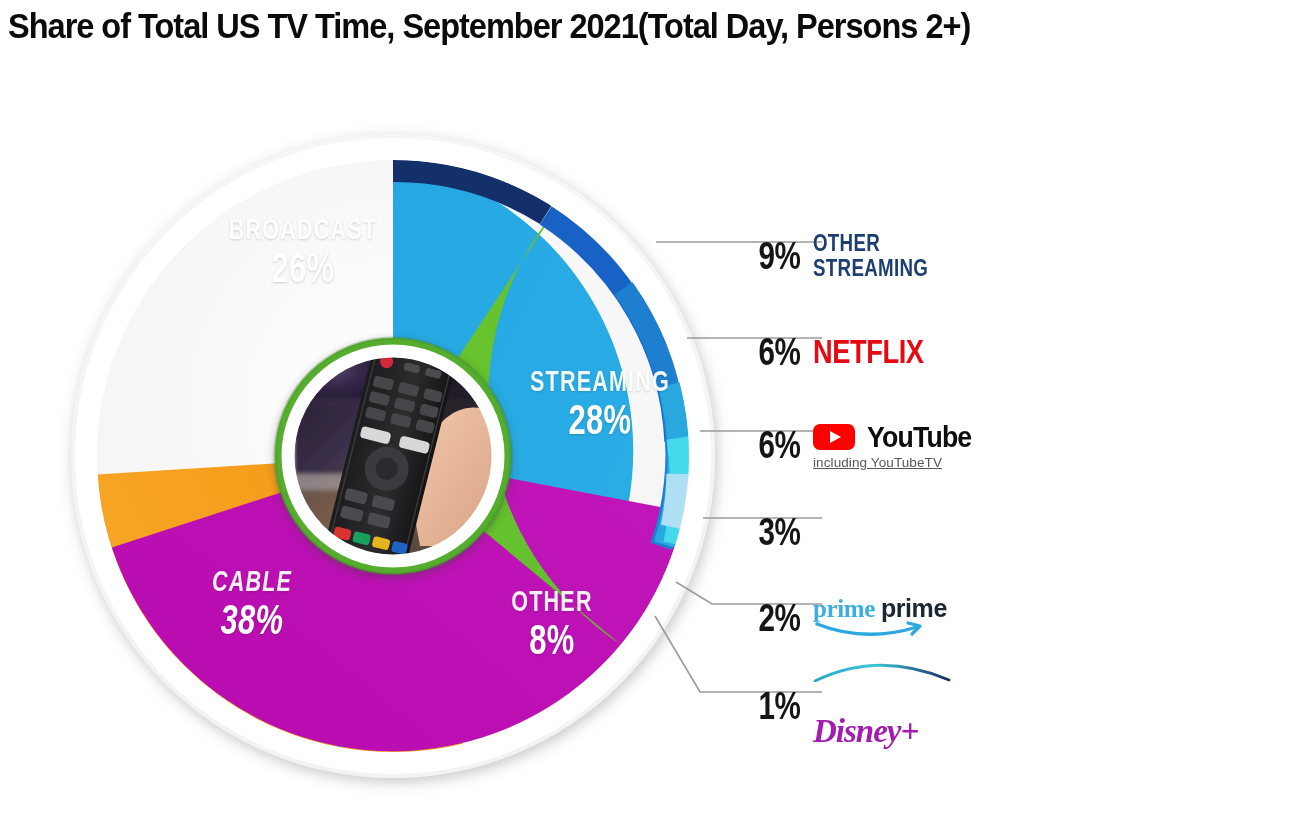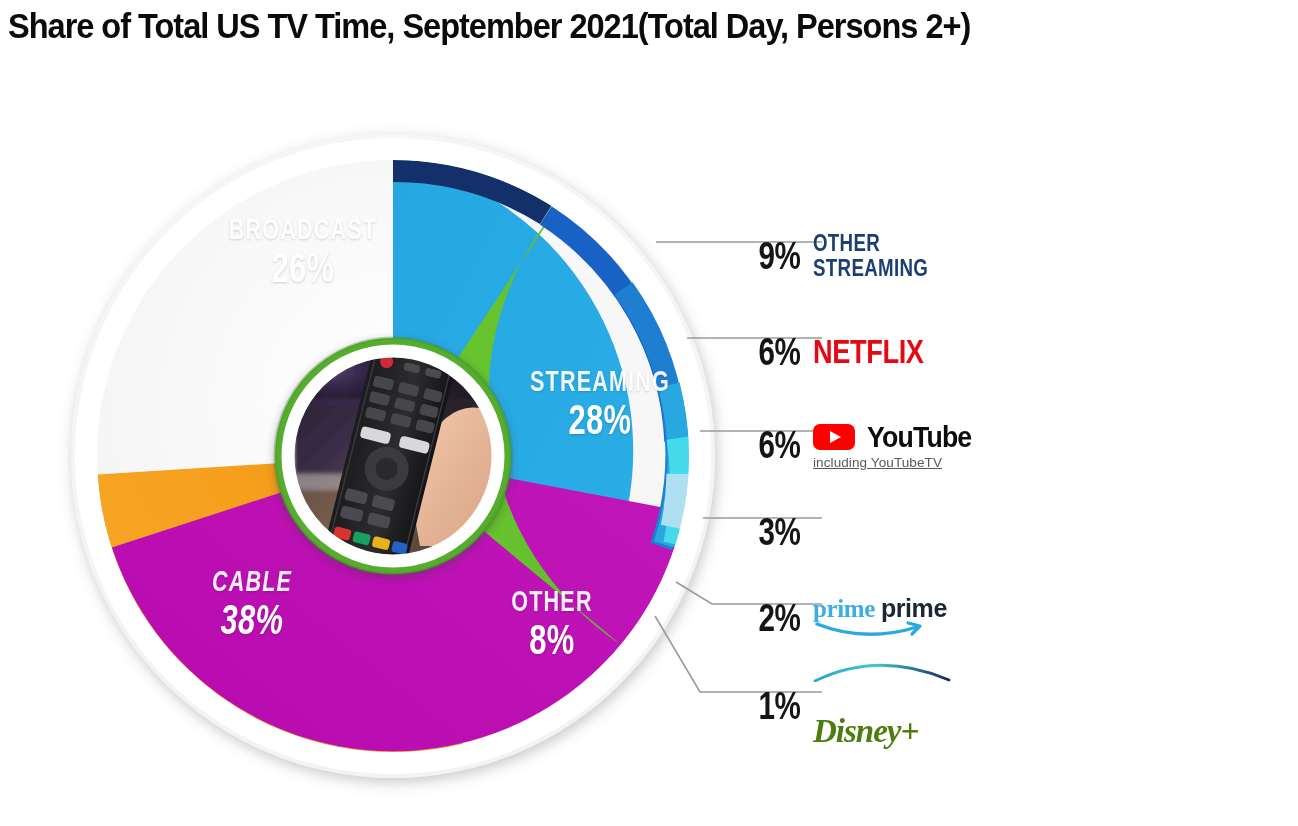--- a/index.html
+++ b/index.html
@@ -126,21 +126,21 @@
   .prime-row { display: flex; align-items: baseline; gap: 6px; }
   .prime-word { font-size: 25px; font-weight: bold; color: #3daee0; letter-spacing: -0.4px;
                 font-family:Liberation Serif, serif; }
   .video-word { font-size: 25px; font-weight: bold; color: #1b2733; letter-spacing: -0.4px;
                 font-family:"Liberation Sans", sans-serif; }
   .disney-word {
     font-family: "Liberation Serif", serif;
     font-style: italic;
     font-weight: bold;
     font-size: 33px;
-    color: #4d7c0f;
+    color: #a21caf;
     letter-spacing: -1px;
     margin-top: 40px;
   }
 </style>
 </head>
 <body>
 
 <div id="page">
 
   <div id="chart-title">Share of Total US TV Time, September 2021(Total Day, Persons 2+)</div>

